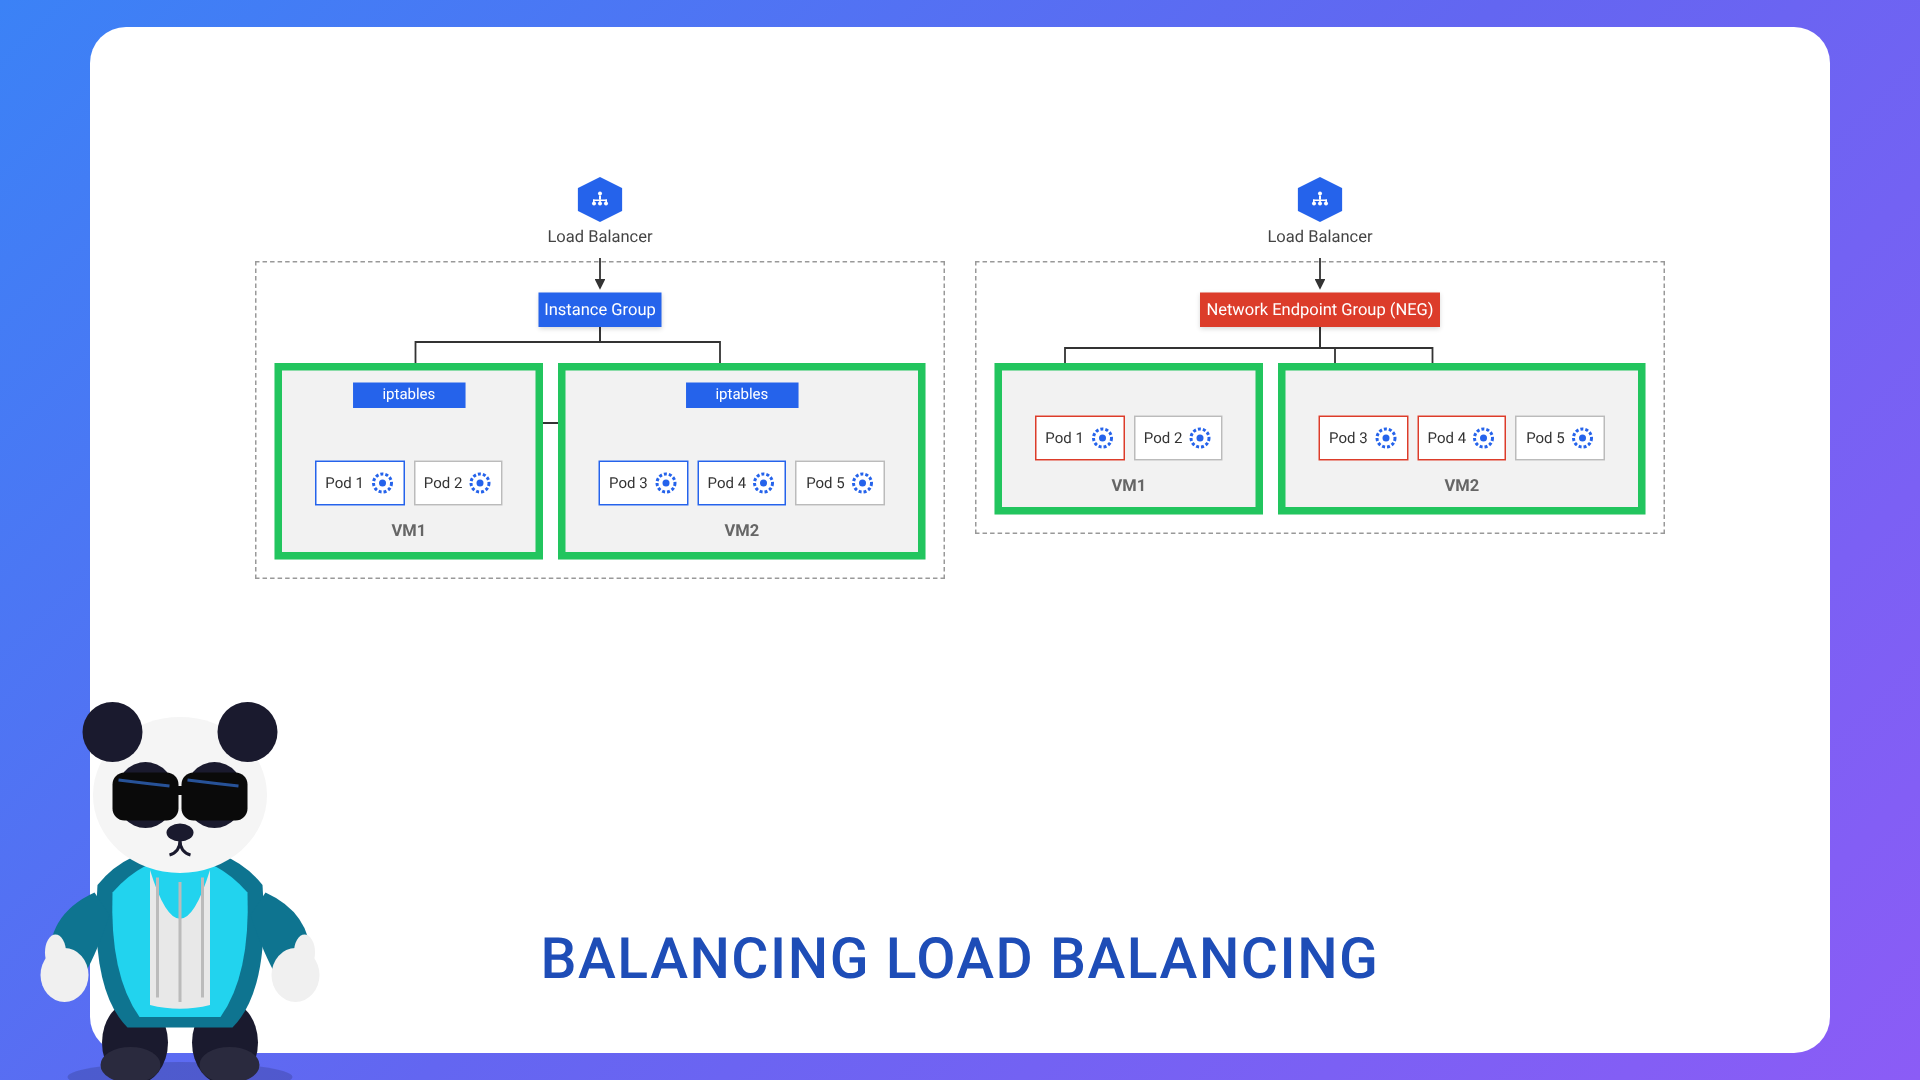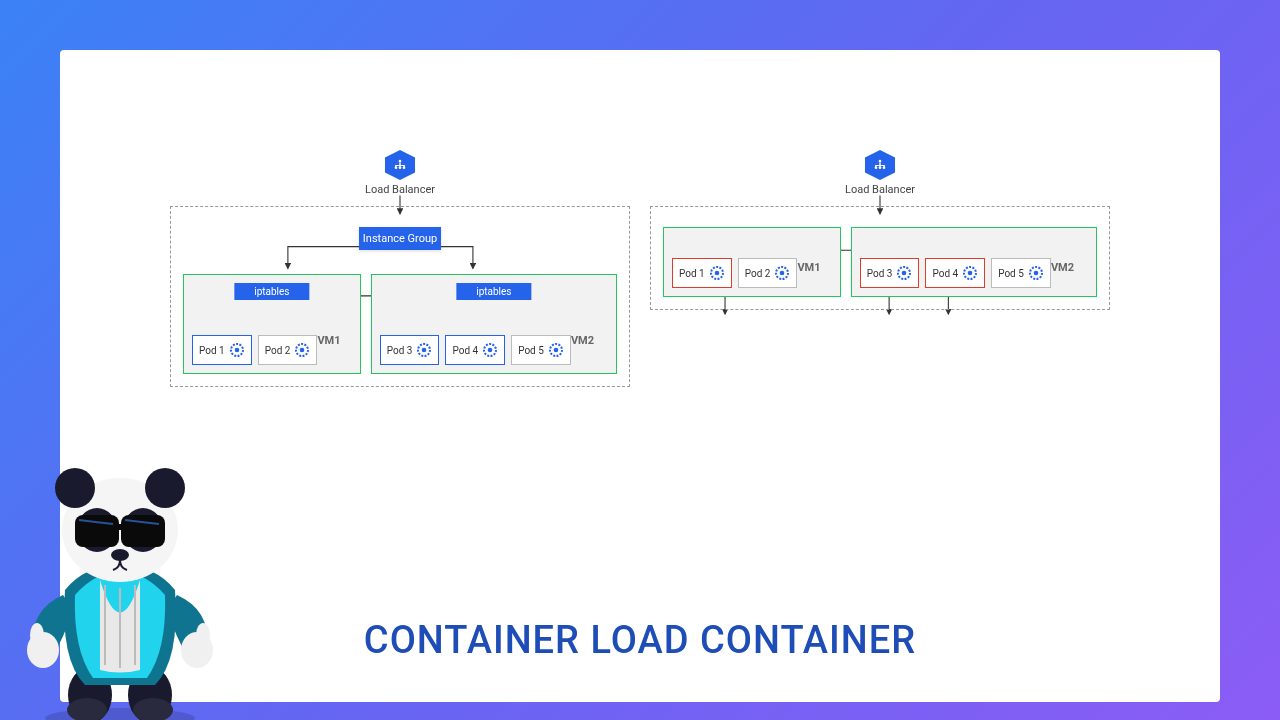--- a/index.html
+++ b/index.html
@@ -11,23 +11,22 @@
   position: relative;
   overflow: hidden;
 }
 .card {
   position: absolute;
   top: 18px;
   left: 60px;
   right: 60px;
   bottom: 18px;
   background: #fff;
-  border-radius: 4px;
+  border-radius: 24px;
   padding: 60px 40px 30px 40px;
-  margin-top: 32px;
 }
 .title {
   position: absolute;
   bottom: 40px;
   left: 0;
   right: 0;
   text-align: center;
   font-size: 38px;
   font-weight: 500;
   color: #1e4db7;
@@ -73,26 +72,26 @@
   margin: 0 auto 24px auto;
   display: block;
   width: fit-content;
   box-shadow: 0 1px 3px rgba(0,0,0,0.15);
 }
 .group-blue { background: #2563eb; }
 .group-red { background: #dc3c2a; }
 .vms { display: flex; gap: 10px; }
 .vm {
   background: #f2f2f2;
-  border: 1px solid #22c55e;
+  border: 5px solid #22c55e;
   flex: 1;
   padding: 30px 8px 8px 8px;
   position: relative;
   display: flex;
-  flex-direction: row;
+  flex-direction: column;
   align-items: center;
 }
 .vm1 { flex: 0.7; }
 .vm2 { flex: 1; }
 .iptables {
   position: absolute;
   top: 8px;
   background: #2563eb;
   color: #fff;
   font-size: 10px;
@@ -271,20 +270,21 @@
           </defs>
         <g stroke="#333" stroke-width="1.2" fill="none" marker-end="url(#ah2)">
           <line x1="230" y1="50" x2="230" y2="70"></line>
           <path d="M230 96 L230 110 L60 110 L60 180"></path>
           <path d="M230 96 L230 110 L240 110 L240 180"></path>
           <path d="M230 96 L230 110 L305 110 L305 180"></path>
         </g>
       </svg>
 
       <div class="dashed-box no-iptables">
+        <div class="group-box group-red">Network Endpoint Group (NEG)</div>
         <div class="vms">
           <div class="vm vm1">
             <div class="pods-row">
               <div class="pod hl-red">
                   <span>Pod 1</span>
                   <span class="gear">
                     <svg viewBox="0 0 24 24">
                       <circle cx="12" cy="12" r="9" fill="none" stroke="#2563eb" stroke-width="3" stroke-dasharray="3 2"></circle>
                       <circle cx="12" cy="12" r="3.5" fill="#2563eb"></circle>
                     </svg>
@@ -333,21 +333,21 @@
                 </div>
             </div>
             <div class="vm-label">VM2</div>
           </div>
         </div>
       </div>
     </div>
 
   </div>
 
-  <div class="title">CONTAINER LOAD CONTAINER</div>
+  <div class="title">BALANCING LOAD BALANCING</div>
 </div>
 
 <div class="mascot">
 <svg viewBox="0 0 230 280">
 
   <ellipse cx="115" cy="268" rx="75" ry="10" fill="rgba(0,0,0,0.15)"></ellipse>
 
   <ellipse cx="85" cy="245" rx="22" ry="28" fill="#1a1a2e"></ellipse>
   <ellipse cx="145" cy="245" rx="22" ry="28" fill="#1a1a2e"></ellipse>
   <ellipse cx="82" cy="260" rx="20" ry="12" fill="#2a2a3e"></ellipse>

